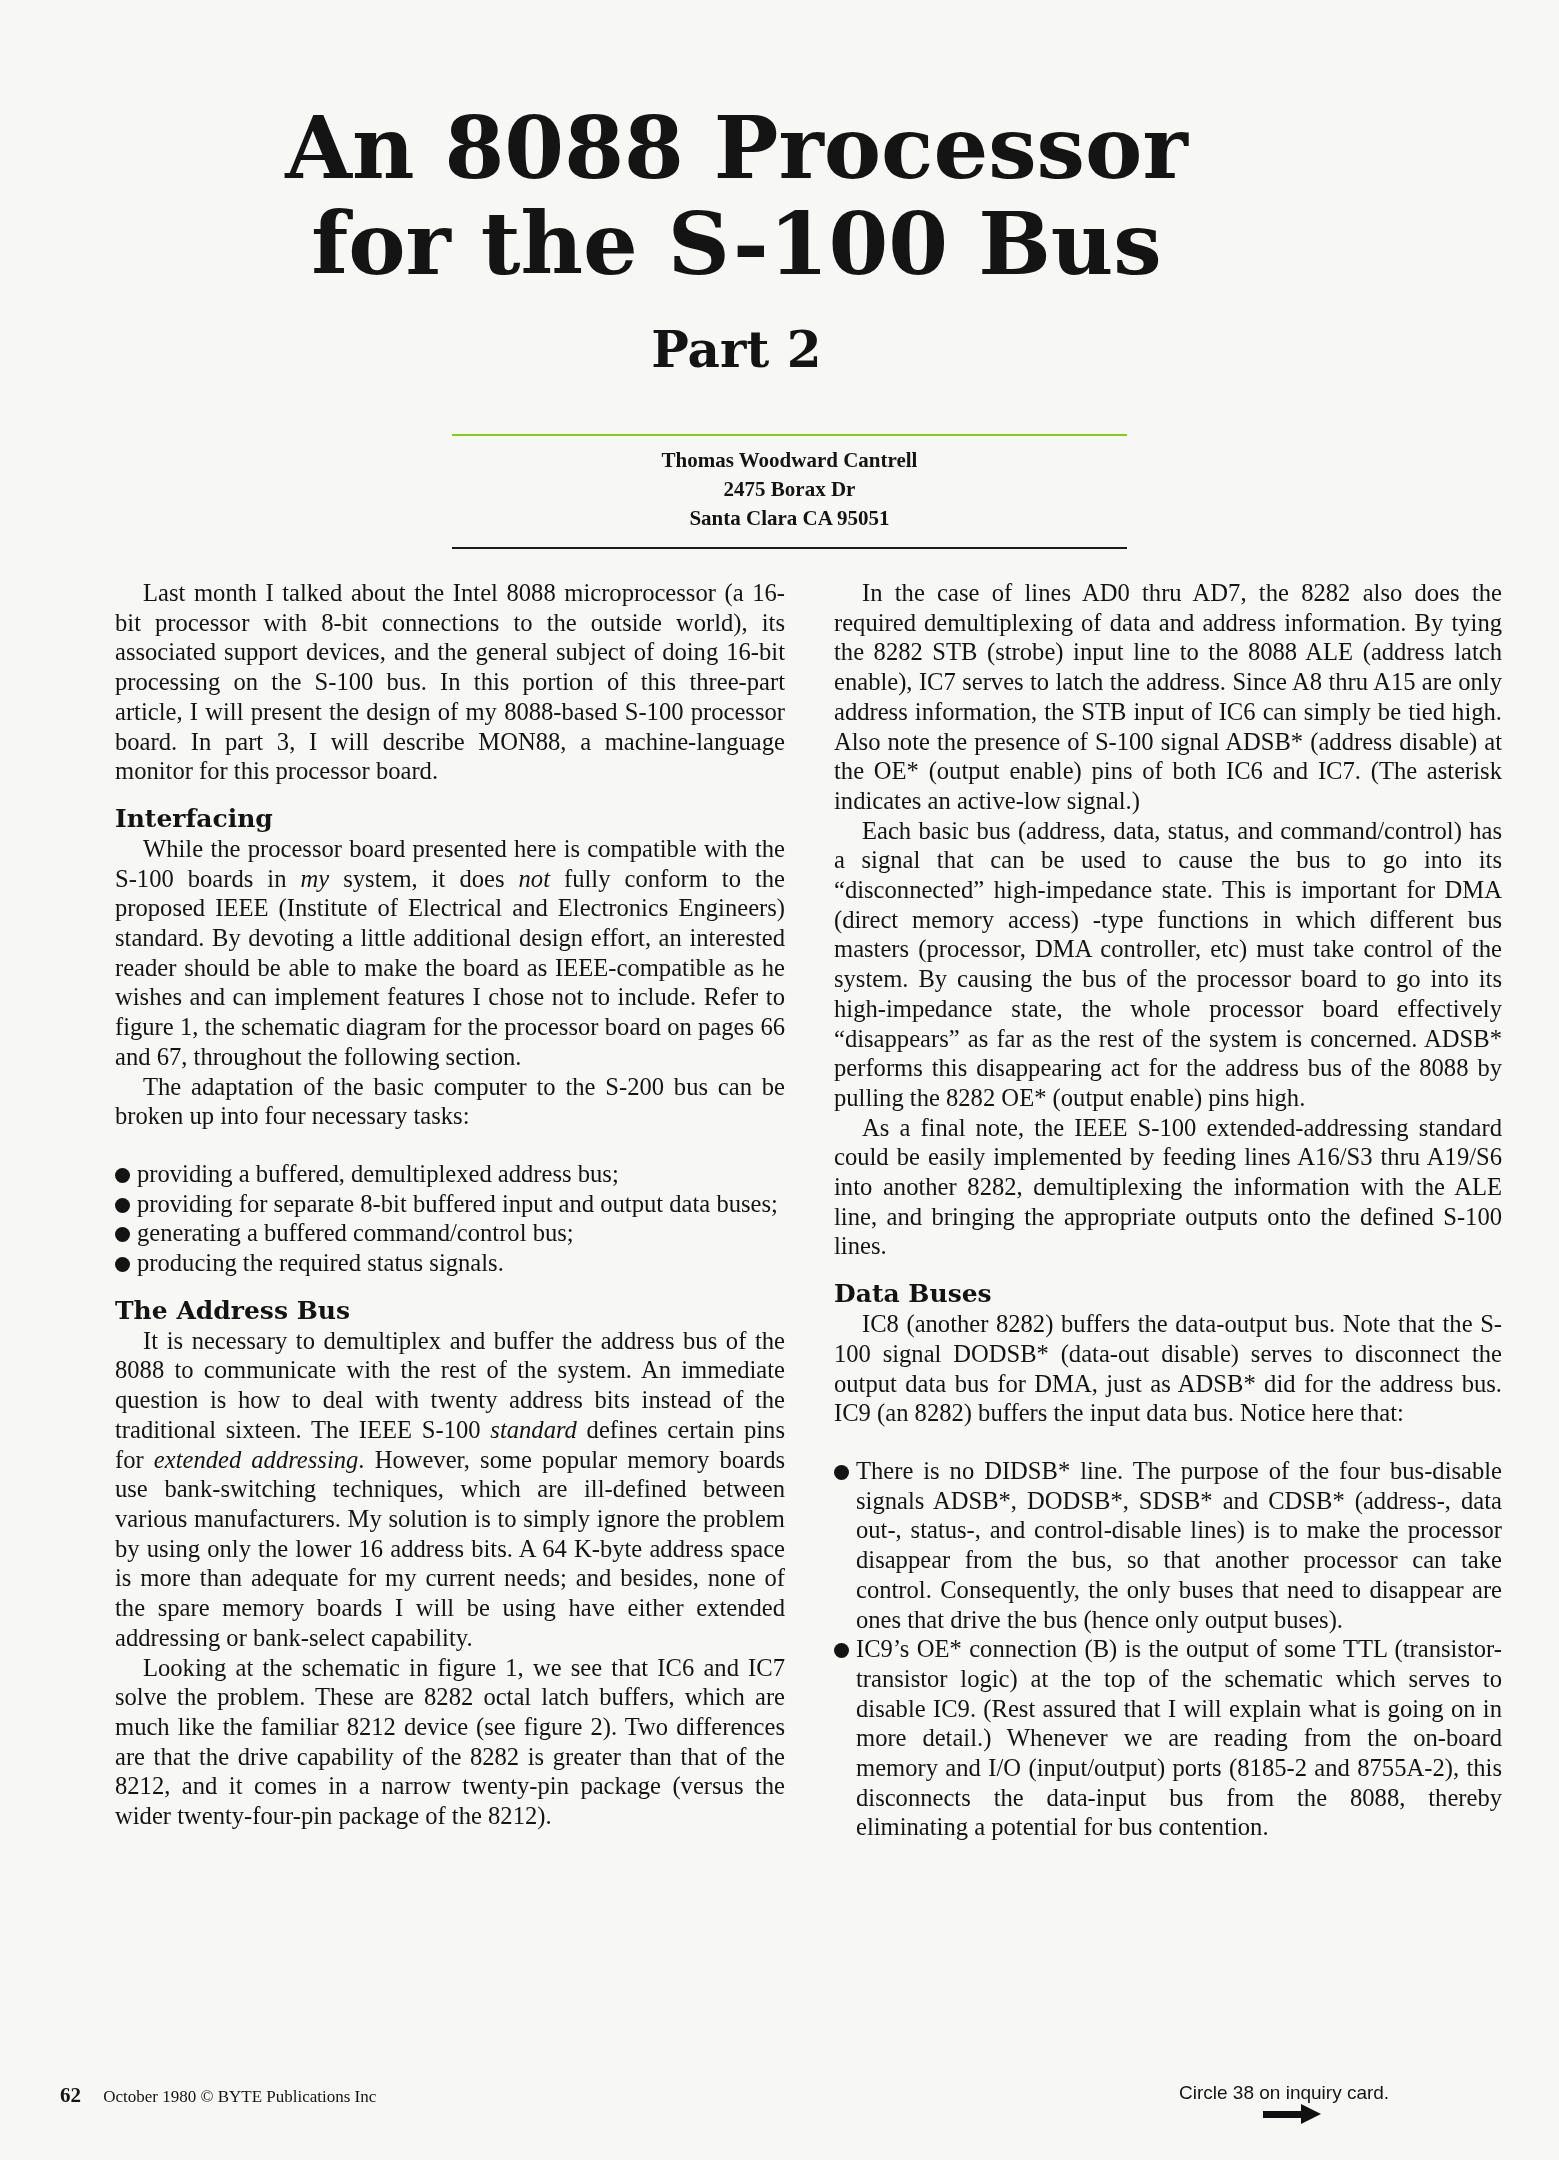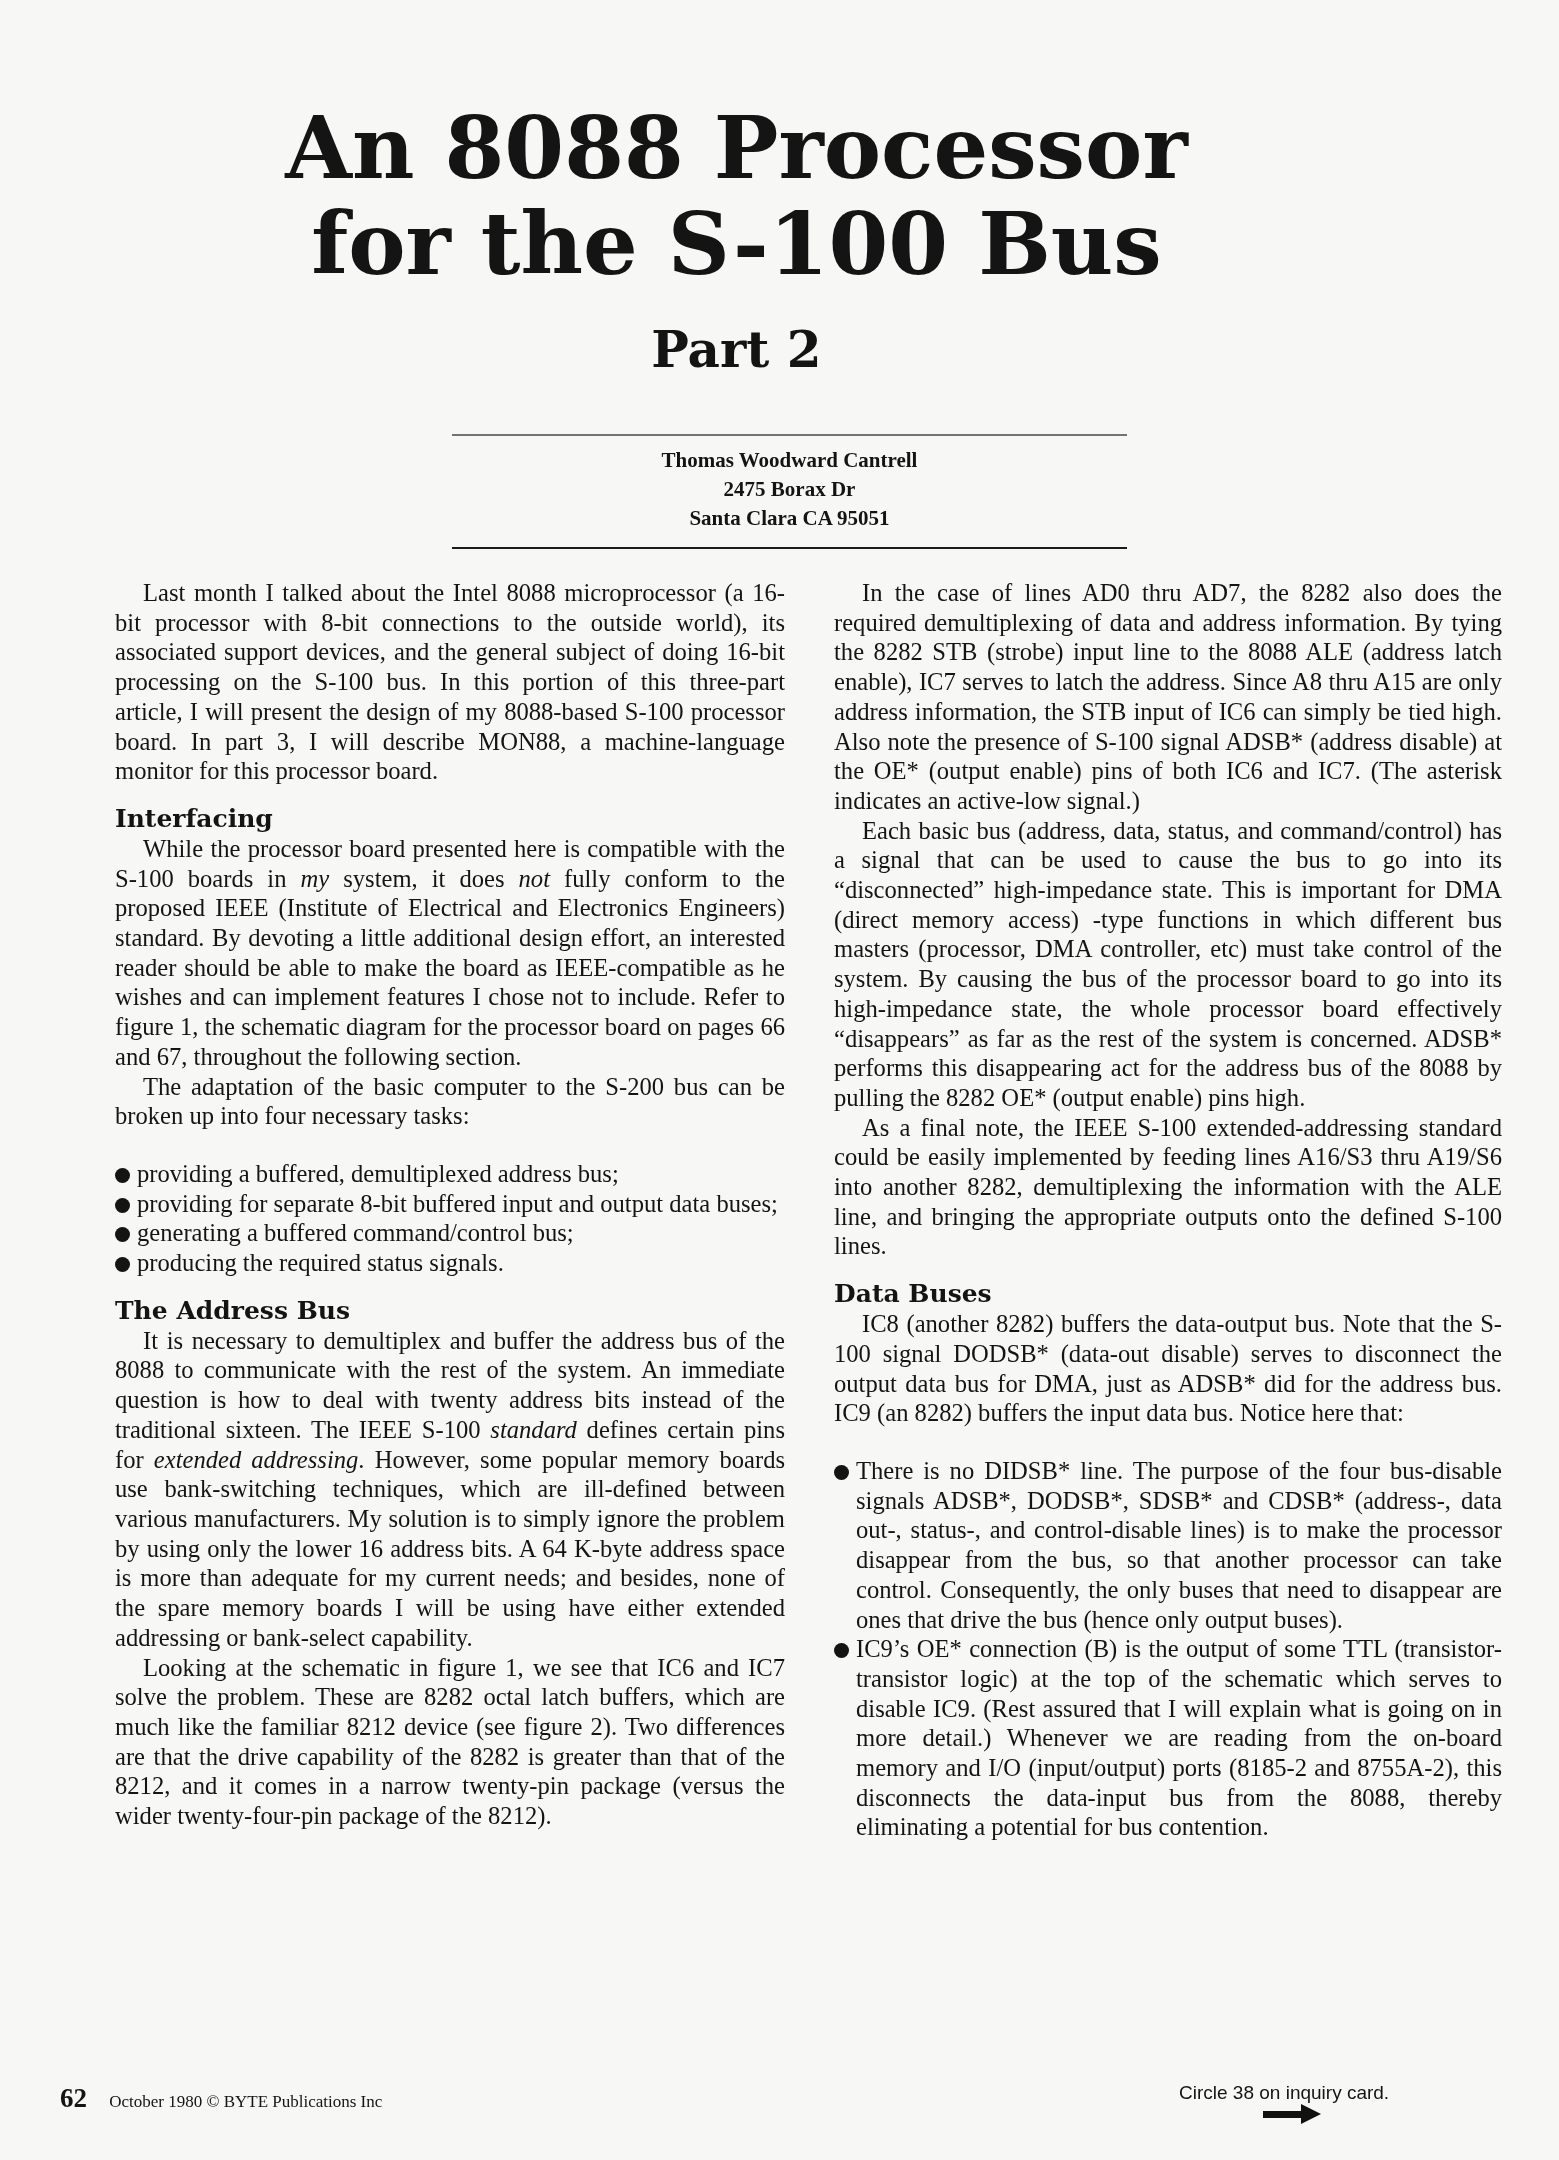--- a/index.html
+++ b/index.html
@@ -22,21 +22,21 @@
   }
   .subtitle {
     font-family: "DejaVu Serif", "Liberation Serif", serif;
     font-weight: bold;
     font-size: 50px;
     margin: 28px 0 0 0;
     line-height: 60px;
   }
   .byline {
     position: absolute; left: 452px; top: 434px; width: 675px;
-    border-top: 2px solid #737373; border-bottom: 2px solid #1a1a1a;
+    border-top: 2px solid #84cc16; border-bottom: 2px solid #1a1a1a;
     text-align: center; padding: 10px 0 14px 0;
   }
   .byline div {
     font-family: "Liberation Serif", serif;
     font-weight: bold; font-size: 21px; line-height: 29px;
   }
   .col { position: absolute; top: 578px; font-size: 24.6px; line-height: 29.7px; }
   .col-left { left: 115px; width: 670px; }
   .col-right { left: 834px; width: 668px; }
   .col p { margin: 0; text-align: justify; text-indent: 28px; hyphens: manual; }
@@ -49,21 +49,21 @@
   ul.bullets li { position: relative; padding-left: 22px; text-align: justify; }
   ul.bullets li .dot {
     position: absolute; left: 0; top: 9px;
     width: 15px; height: 15px; border-radius: 50%; background: #141414;
   }
   .gap { height: 28px; }
   .footer-left {
     position: absolute; left: 60px; top: 2083px;
     font-family: "Liberation Serif", serif; font-size: 17px;
   }
-  .footer-left .pg { font-weight: bold; font-size: 27px; margin-right: 18px; }
+  .footer-left .pg { font-weight: bold; font-size: 21px; margin-right: 18px; }
   .footer-right {
     position: absolute; left: 1179px; top: 2082px;
     font-family: "Liberation Sans", sans-serif; font-size: 19px;
     display: flex; align-items: center; flex-direction: column;
   }
   .arrow { margin-left: 16px; display: inline-block; width: 58px; height: 20px; position: relative; }
   .arrow .shaft { position: absolute; left: 0; top: 7px; width: 40px; height: 7px; background: #111; }
   .arrow .head {
     position: absolute; right: 0; top: 0;
     width: 0; height: 0;

